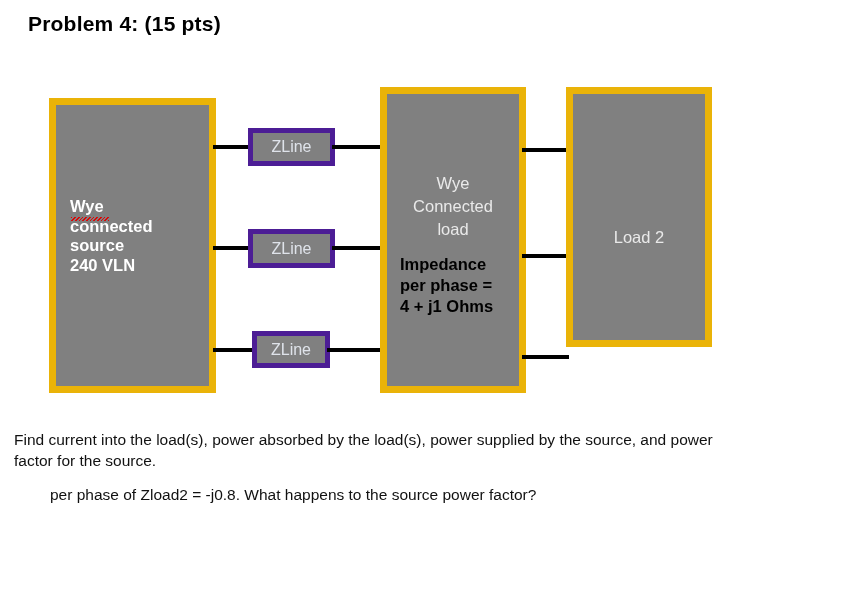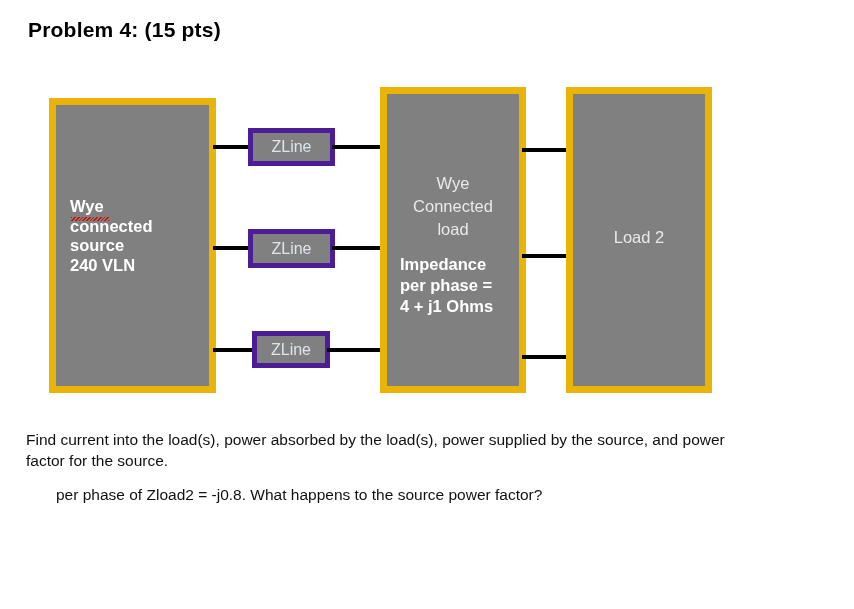--- a/index.html
+++ b/index.html
@@ -18,21 +18,20 @@
 
   
   #page-title {
     position: absolute;
     left: 28px;
     top: 12px;
     font-size: 21px;
     font-weight: bold;
     letter-spacing: 0.2px;
     white-space: nowrap;
-    margin-top: 6px;
   }
 
   
   #diagram {
     position: absolute;
     left: 0;
     top: 0;
     width: 854px;
     height: 420px;
   }
@@ -95,30 +94,30 @@
     color: #e9e9e9;
     white-space: pre-line;
   }
   #wye-imp {
     position: absolute;
     left: 13px;
     top: 160px;
     font-size: 16.5px;
     font-weight: bold;
     line-height: 21px;
-    color: #ffffff;
+    color: #000000;
     white-space: pre-line;
   }
 
   
   #load2-block {
     left: 566px;
     top: 87px;
     width: 146px;
-    height: 306px;
+    height: 260px;
     padding-left: 48px;
   }
   #load2-label {
     position: absolute;
     left: 0;
     right: 0;
     top: 134px;
     text-align: center;
     font-size: 16.5px;
     color: #e9e9e9;
@@ -155,30 +154,30 @@
   #w-z2 { left: 332px; top: 246px; width: 51px; }
   #w-z3 { left: 327px; top: 348px; width: 56px; }
   
   #w-l1 { left: 522px; top: 148px; width: 47px; }
   #w-l2 { left: 522px; top: 254px; width: 47px; }
   #w-l3 { left: 522px; top: 355px; width: 47px; }
 
   
   #body-text {
     position: absolute;
-    left: 26px;
+    left: 14px;
     top: 430px;
     width: 760px;
     font-size: 15.5px;
     line-height: 20.5px;
     color: #111111;
   }
   #intro-para { margin: 0 0 14px 0; width: 718px; }
   .part-line { margin: 0; white-space: pre-wrap; }
-  #part-c-cont { margin: 0; padding-left: 30px; }
+  #part-c-cont { margin: 6px; padding-left: 30px; }
 </style>
 </head>
 <body>
 
 <div id="page-title">Problem 4: (15 pts)</div>
 
 <div id="diagram">
 
   <div class="blk" id="src-block">
     <div id="src-text">Wye

